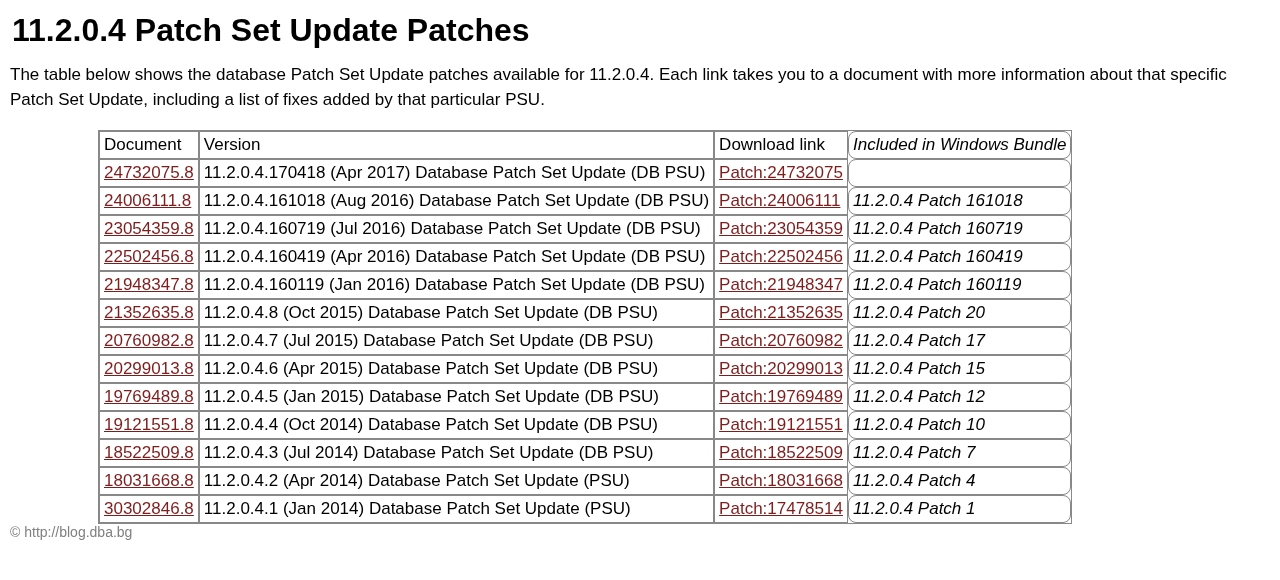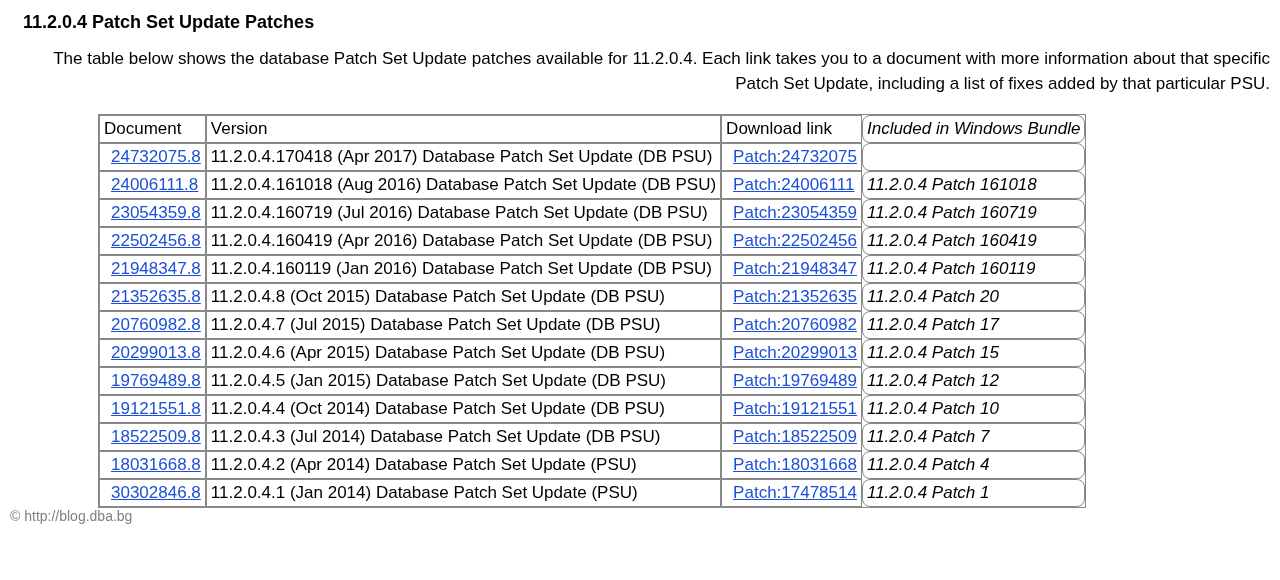--- a/index.html
+++ b/index.html
@@ -6,28 +6,27 @@
       font-family: Arial, Helvetica, sans-serif;
       font-size: 17px;
       margin: 0;
       padding: 8px 10px;
       color: #000;
       background: #fff;
       width: 1280px;
       box-sizing: border-box;
     }
     h2.heading {
-      font-size: 18px;
+      font-size: 32px;
       font-weight: bold;
-      margin: 4px 0 14px 13px;
+      margin: 4px 0 14px 2px;
     }
     p.intro {
       margin: 0 0 18px 0;
       line-height: 1.45;
-      text-align: right;
     }
     .tbl-wrap {
       margin-left: 60px;
       padding-left: 28px;
     }
     table {
       border-collapse: separate;
       border-spacing: 0;
       border: 1px solid #888;
     }
@@ -40,23 +39,22 @@
       white-space: nowrap;
     }
     table th {
       font-weight: normal;
     }
     table th.win-col, table td.win-col {
       font-style: italic;
       border-radius: 8px;
     }
     a {
-      color: #1d4ed8;
+      color: #7f1d1d;
       text-decoration: underline;
-      margin-left: 7px;
     }
     .footer {
       margin-top: 0px;
       font-size: 14px;
       color: #808080;
     }
   </style>
 </head>
 <body>
 

